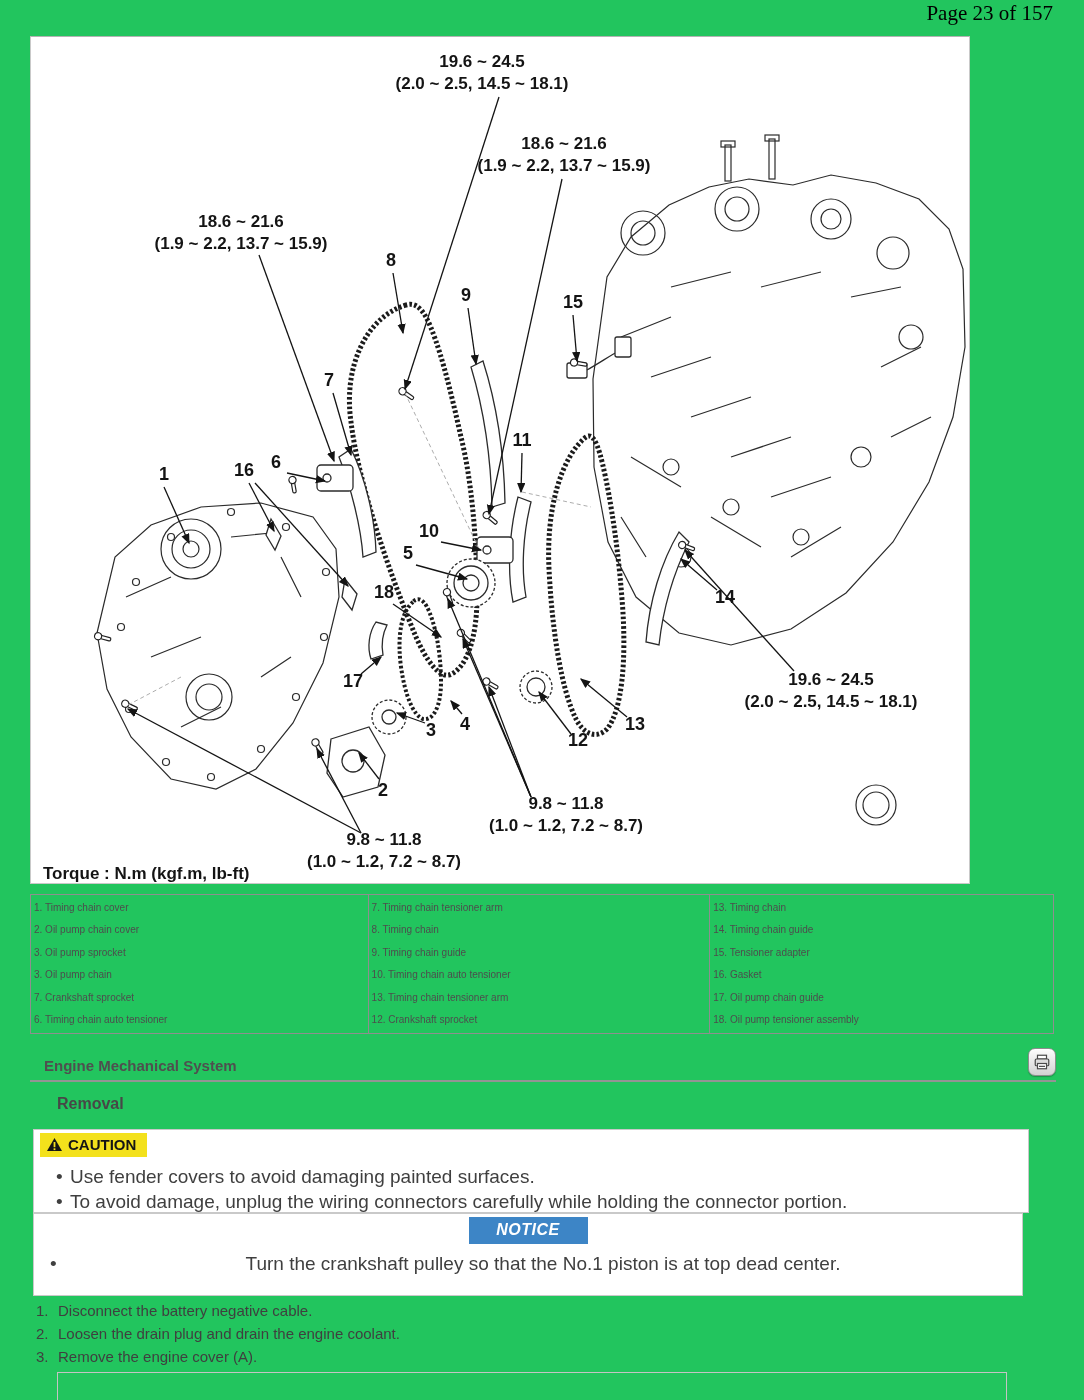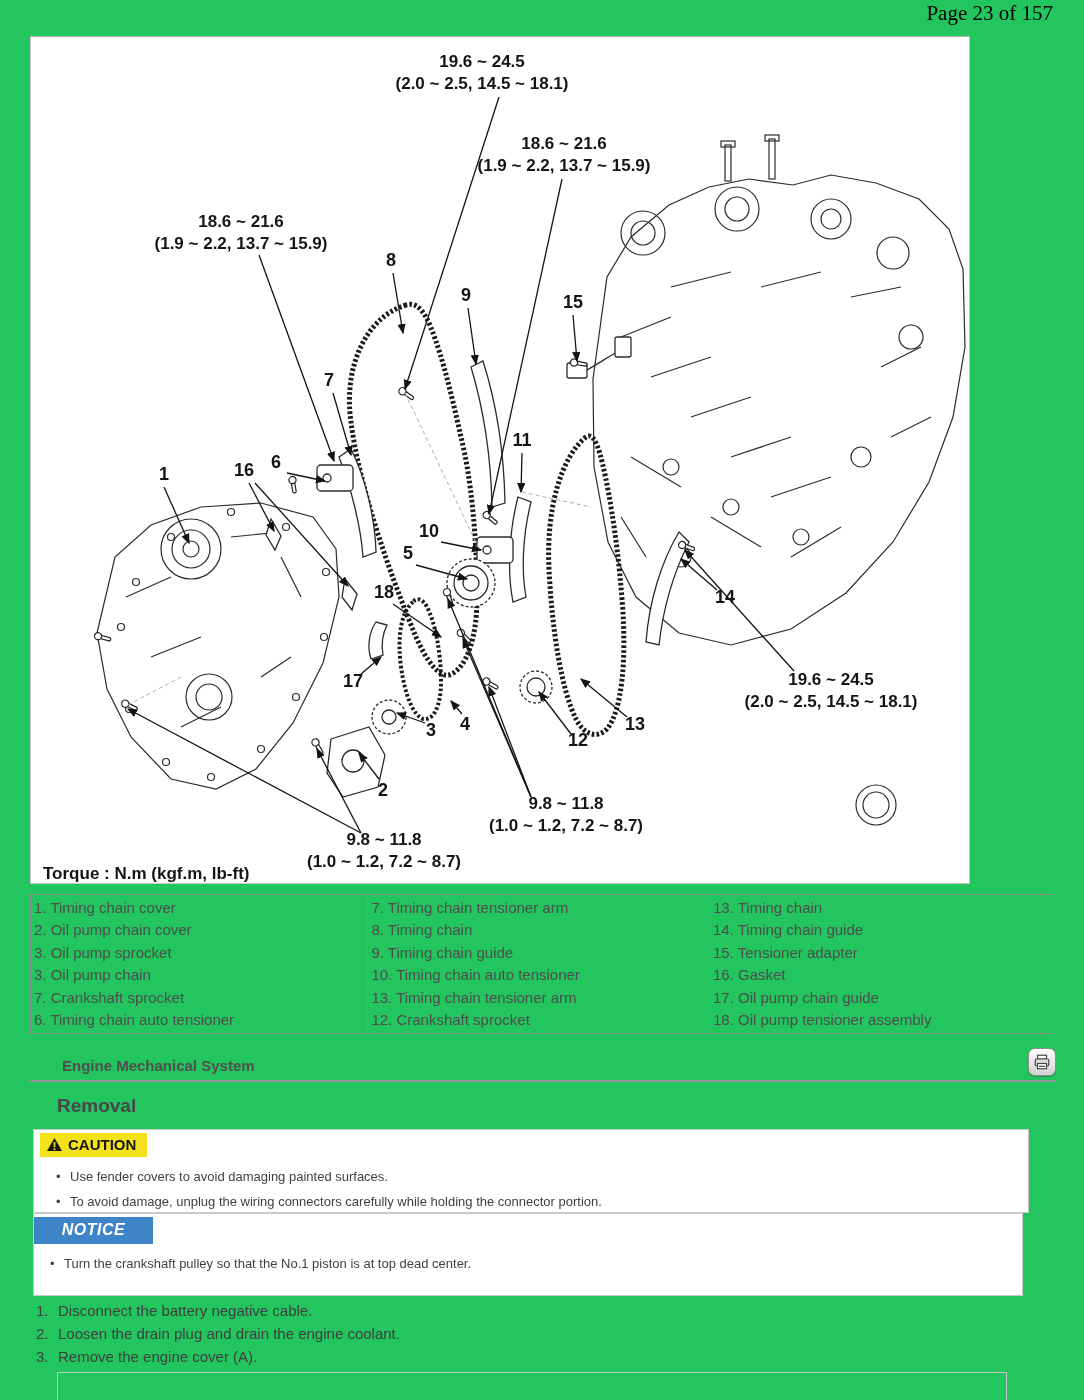--- a/index.html
+++ b/index.html
@@ -8,41 +8,41 @@
   .page-indicator{position:absolute;top:1px;right:31px;font-family:"Liberation Serif",serif;
         font-size:21px;color:#000;}
   .diagram-box{position:absolute;left:30px;top:36px;width:938px;height:846px;
         border:1px solid #c9c9c9;border-top-color:#b3b3b3;background:#fff;}
   .diagram-box svg{display:block;width:100%;height:100%;}
   svg text{font-family:"Liberation Sans",sans-serif;font-weight:bold;fill:#141414;}
   .t17{font-size:17px;} .t18{font-size:18px;}
 
   table.parts-table{position:absolute;left:30px;top:894px;width:1024px;border-collapse:collapse;}
   table.parts-table td{border:1px solid #8f8f8f;vertical-align:top;padding:2px 2px 2px 3px;}
-  .part-line{font-size:15px;color:#4d4d4d;line-height:22.4px;white-space:nowrap;}
-
-  .section-title{position:absolute;left:44px;top:1057px;font-size:15px;font-weight:bold;color:#4f4f4f;margin-left:18px;}
+  .part-line{font-size:10px;color:#4d4d4d;line-height:22.4px;white-space:nowrap;}
+
+  .section-title{position:absolute;left:44px;top:1057px;font-size:15px;font-weight:bold;color:#4f4f4f;}
   .section-rule{position:absolute;left:30px;top:1080px;width:1026px;border-top:2px solid #949494;}
   .print-button{position:absolute;left:1028px;top:1048px;width:28px;height:28px;border-radius:7px;
         border:1px solid #8d8d8d;background:linear-gradient(#fdfdfd,#d2d2d2);
         box-shadow:inset 0 1px 0 #fff, 0 1px 1px rgba(0,0,0,.25);cursor:pointer;
         display:flex;align-items:center;justify-content:center;padding:0;}
-  .removal-heading{position:absolute;left:57px;top:1095px;font-size:19px;font-weight:bold;color:#474747;}
+  .removal-heading{position:absolute;left:57px;top:1095px;font-size:16px;font-weight:bold;color:#474747;}
 
   .note-box{position:absolute;left:33px;width:988px;border:1px solid #c9c9c9;background:#fff;}
   .caution-box{top:1129px;height:82px;padding-left:6px;}
-  .notice-box{top:1213px;height:81px;}
+  .notice-box{top:1213px;height:81px;text-align:center;}
   .badge{display:inline-flex;align-items:center;margin:3px 0 0 0;}
   .badge-caution{background:#f3e11c;color:#151515;font-weight:bold;font-size:15px;
         padding:3px 11px 4px 7px;}
   .badge-caution .warn{margin-right:6px;display:inline-block;line-height:0;}
   .badge-notice{background:#3d85c6;color:#fff;font-weight:bold;font-style:italic;font-size:16px;
         letter-spacing:.5px;padding:4px 0 5px 0;width:119px;justify-content:center;}
   .note-items{margin:7px 0 0 0;}
-  .note-item{position:relative;padding-left:30px;font-size:13px;color:#3f3f3f;line-height:25px;}
+  .note-item{position:relative;padding-left:30px;font-size:19px;color:#3f3f3f;line-height:25px;}
   .note-item::before{content:"•";position:absolute;left:16px;color:#3f3f3f;}
 
   .steps{position:absolute;left:36px;top:1299px;width:1000px;}
   .step{display:flex;line-height:23px;font-size:15px;color:#3f3f3f;}
   .step-num{width:22px;flex:0 0 22px;}
   .partial-box{position:absolute;left:57px;top:1372px;width:948px;height:27px;
         border:1px solid #c4c4c4;border-bottom:none;}
 </style>
 </head>
 <body>

